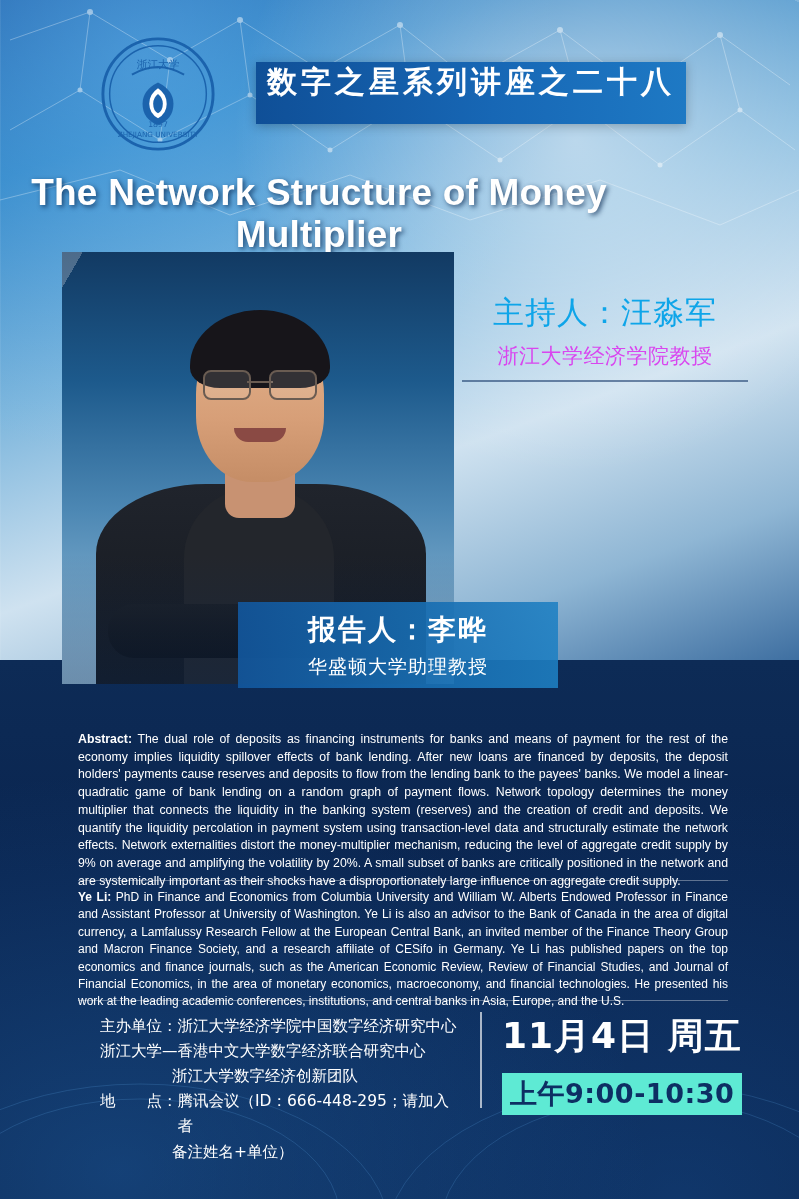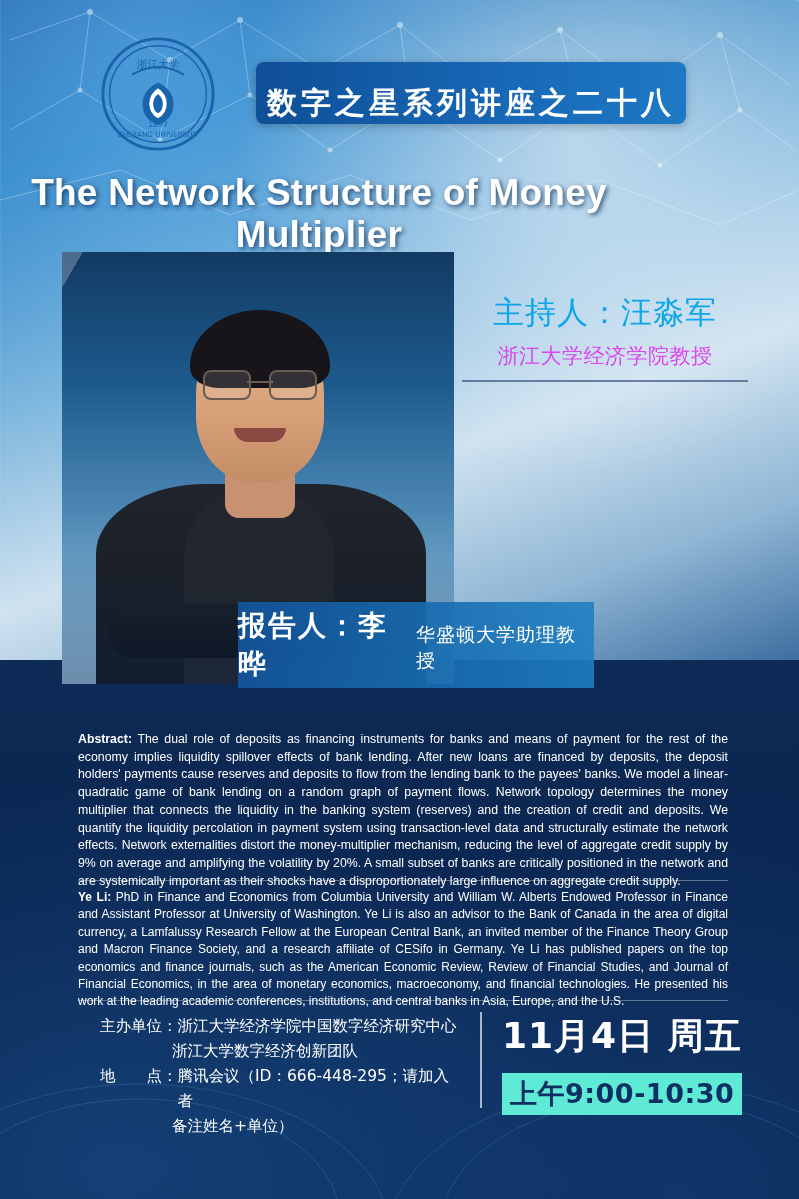--- a/index.html
+++ b/index.html
@@ -81,23 +81,23 @@
     left: 100px; top: 36px;
     width: 116px; height: 116px;
   }
 
   
   .series-banner {
     position: absolute;
     left: 256px; top: 62px;
     width: 430px; height: 62px;
     background: linear-gradient(90deg, #0f4f97 0%, #1767b5 55%, #1e79c4 100%);
-    border-radius: 8px;
+    border-radius: 0;
     display: flex;
-    align-items: flex-end;
+    align-items: flex-start;
     justify-content: center;
     box-shadow: 0 2px 10px rgba(0,0,0,0.25);
   }
   .series-banner .txt {
     color: #ffffff;
     font-size: 30px;
     font-weight: bold;
     letter-spacing: 4px;
     font-family: "DejaVu Sans", sans-serif;
   }
@@ -230,24 +230,24 @@
     position: absolute;
     left: 462px; top: 380px;
     width: 286px; height: 2px;
     background: rgba(13,47,99,0.55);
   }
 
   
   .speaker-banner {
     position: absolute;
     left: 238px; top: 602px;
-    width: 356px; height: 86px;
+    width: 320px; height: 86px;
     background: linear-gradient(90deg, rgba(18,86,156,0.92) 0%, rgba(24,110,178,0.92) 60%, rgba(30,128,195,0.88) 100%);
     display: flex;
-    flex-direction: row;
+    flex-direction: column;
     align-items: center;
     justify-content: center;
   }
   .speaker-name {
     color: #ffffff;
     font-size: 28px;
     font-weight: bold;
     letter-spacing: 2px;
     font-family: "DejaVu Sans", sans-serif;
   }
@@ -447,20 +447,21 @@
     <b>Ye Li:</b><span> PhD in Finance and Economics from Columbia University and William W. Alberts Endowed Professor in Finance and Assistant Professor at University of Washington. Ye Li is also an advisor to the Bank of Canada in the area of digital currency, a Lamfalussy Research Fellow at the European Central Bank, an invited member of the Finance Theory Group and Macron Finance Society, and a research affiliate of CESifo in Germany. Ye Li has published papers on the top economics and finance journals, such as the American Economic Review, Review of Financial Studies, and Journal of Financial Economics, in the area of monetary economics, macroeconomy, and financial technologies. He presented his work at the leading academic conferences, institutions, and central banks in Asia, Europe, and the U.S.</span>
   </div>
 
   <div class="divider2"></div>
 
   <div class="org-block">
     <div class="org-row">
       <span class="org-label">主办单位：</span>
       <span class="org-value">浙江大学经济学院中国数字经济研究中心</span>
     </div>
+    <div>浙江大学—香港中文大学数字经济联合研究中心</div>
     <div class="org-indent">浙江大学数字经济创新团队</div>
     <div class="org-row">
       <span class="org-label">地　　点：</span>
       <span class="org-value">腾讯会议（ID：666-448-295；请加入者</span>
     </div>
     <div class="org-indent">备注姓名+单位）</div>
   </div>
 
   <div class="vline"></div>
 

